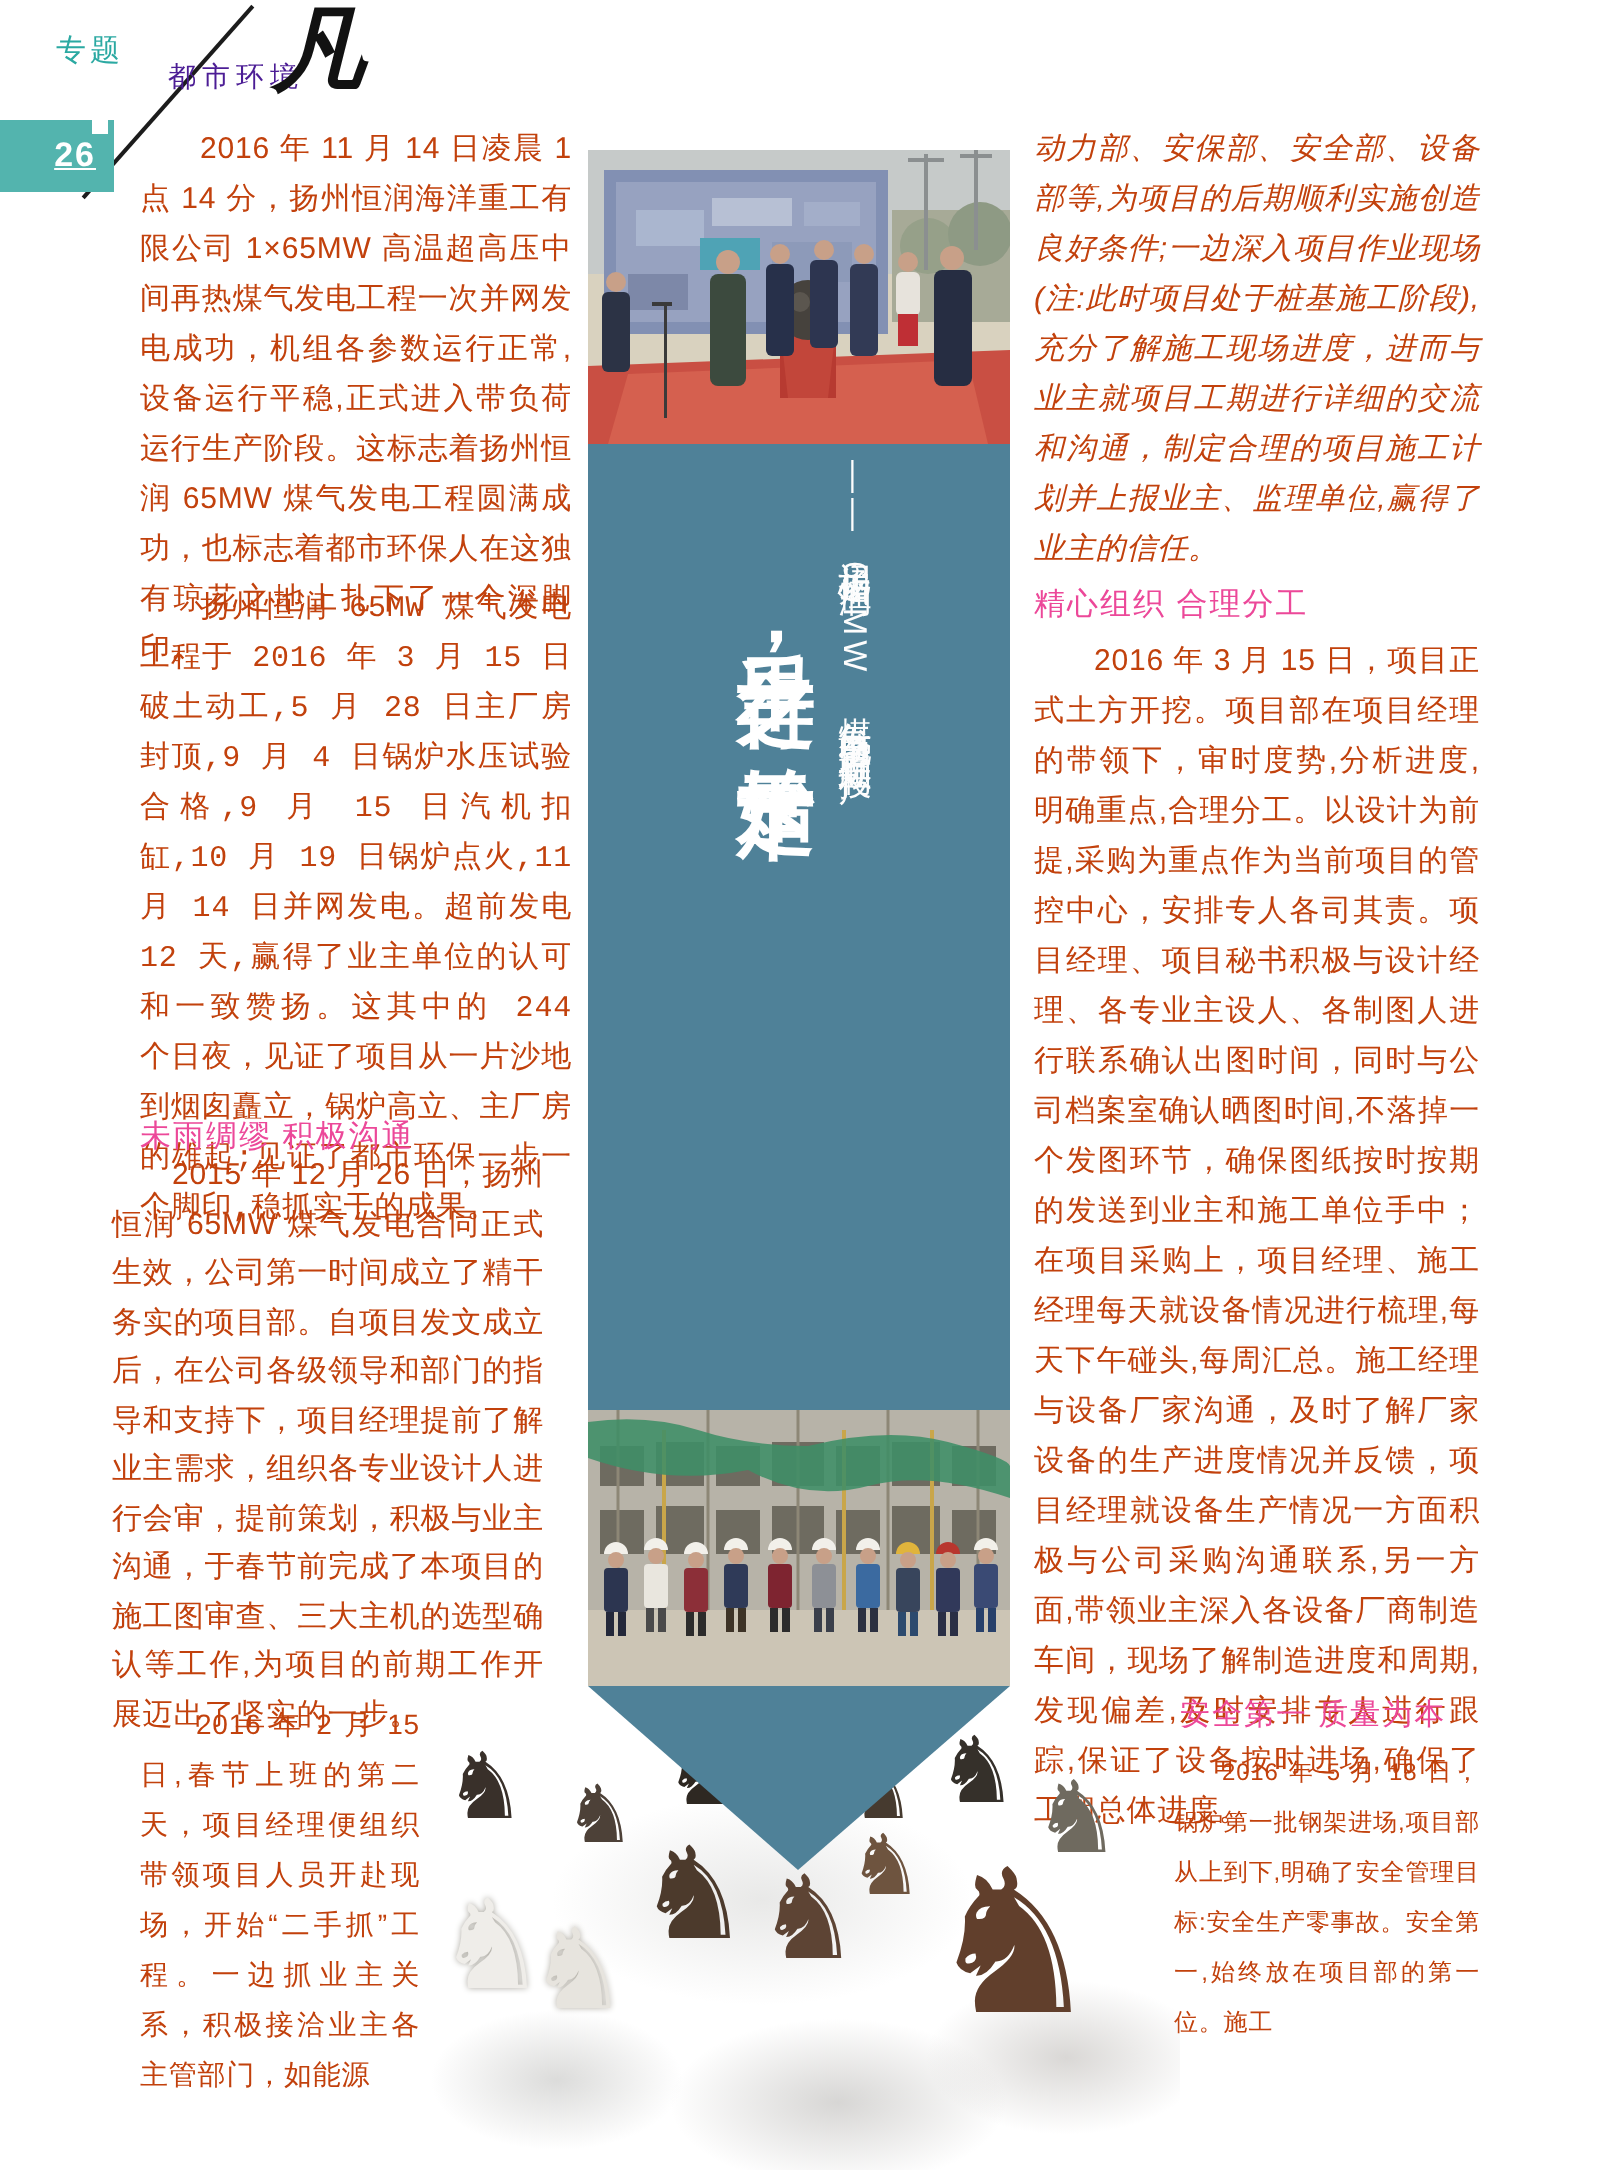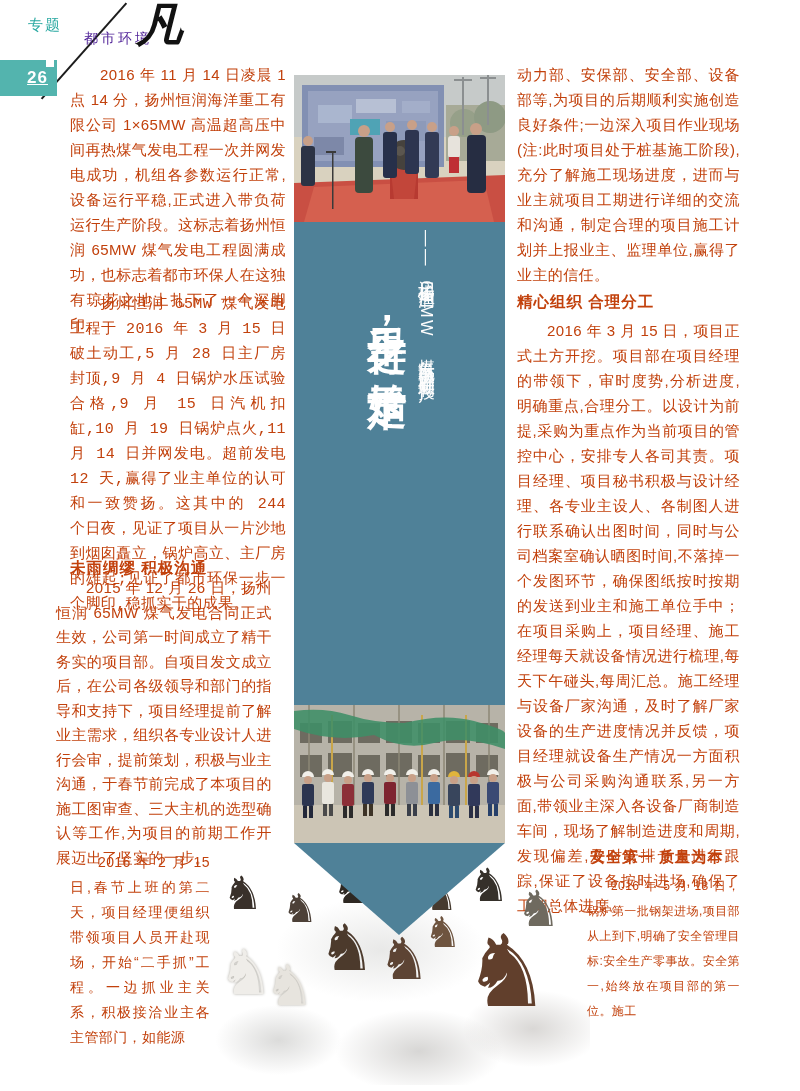--- a/index.html
+++ b/index.html
@@ -17,29 +17,29 @@
   .page-badge{position:absolute;left:0;top:60px;width:57px;height:36px;background:#53b4ae;}
   .page-badge .num{position:absolute;right:9px;top:0;line-height:36px;color:#fff;
                    font-size:17px;font-weight:bold;letter-spacing:1px;text-decoration:underline;}
   .badge-notch{position:absolute;left:46px;top:59px;width:8px;height:8px;background:#fff;}
 
   
   .txt{position:absolute;font-size:15px;line-height:25px;text-align:justify;
        letter-spacing:0.4px;color:#c2410c;}
   .txt p{margin:0;}
   .indent{text-indent:2em;}
-  .heading{position:absolute;font-size:15.5px;font-weight:bold;color:#c2410c;letter-spacing:1px;}
+  .heading{position:absolute;font-size:15.5px;font-weight:normal;color:#ec4899;letter-spacing:1px;}
 
   #l-p1{left:70px;top:62px;width:216px;}
   #l-p2{left:70px;top:292px;width:216px;font-family:Liberation Mono, monospace;}
   #l-h1{left:70px;top:558px;}
   #l-p3{left:56px;top:576px;width:216px;line-height:24.5px;}
   #l-p4{left:70px;top:850px;width:140px;font-size:14px;}
 
-  #r-p1{left:517px;top:62px;width:223px;}
+  #r-p1{left:517px;top:62px;width:223px;font-style:italic;}
   #r-h1{left:517px;top:292px;}
   #r-p2{left:517px;top:318px;width:223px;}
   #r-h2{left:590px;top:848px;font-size:15px;text-align:center;}
   #r-p3{left:587px;top:874px;width:153px;font-size:12px;}
 
   
   .photo{position:absolute;left:294px;width:211px;overflow:hidden;}
   #photo-top{top:75px;height:147px;}
   #photo-crew{top:705px;height:138px;}
   .band{position:absolute;left:294px;top:222px;width:211px;height:483px;background:#4f8198;}

